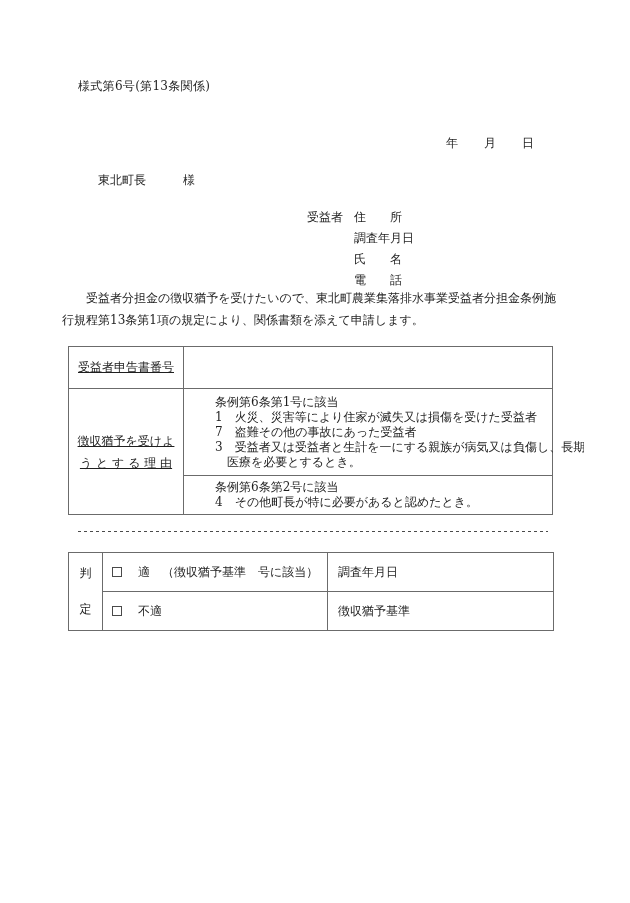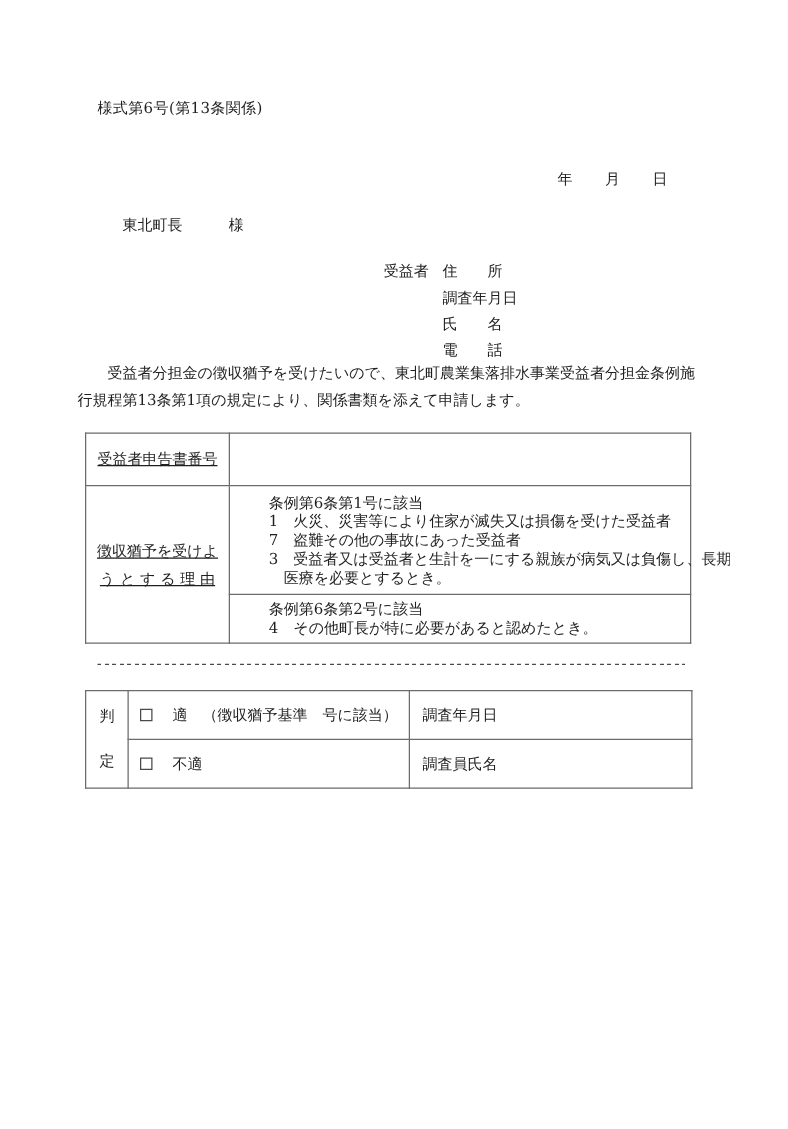--- a/index.html
+++ b/index.html
@@ -155,18 +155,18 @@
       </td>
       <td class="check-col">
         <span class="checkbox"></span><span class="option-text">適　（徴収猶予基準　号に該当）</span>
       </td>
       <td class="field-col">調査年月日</td>
     </tr>
     <tr>
       <td class="check-col">
         <span class="checkbox"></span><span class="option-text">不適</span>
       </td>
-      <td class="field-col">調査員氏名</td>
+      <td class="field-col">徴収猶予基準</td>
     </tr>
   </tbody>
     </table>
 
 </div>
 
 </body></html>

